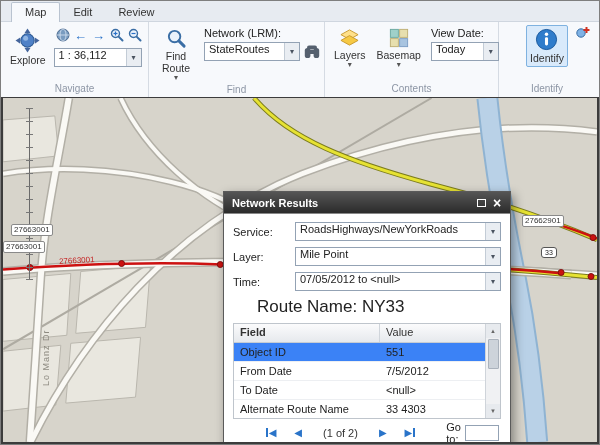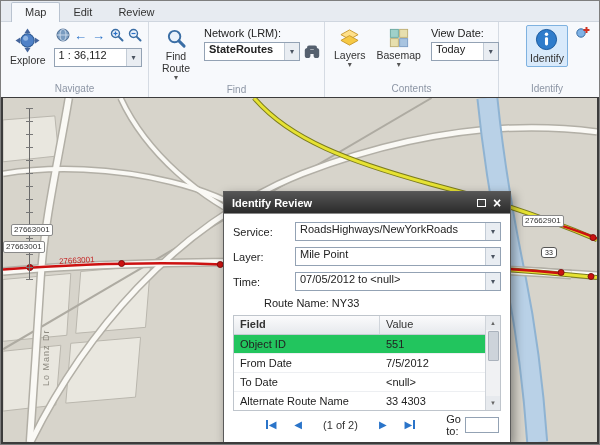--- a/index.html
+++ b/index.html
@@ -49,28 +49,28 @@
   .panel { position:absolute; left:220px; top:93px; width:288px; background:#f2f3f5; border:1px solid #5a5a5a; box-shadow:3px 4px 10px rgba(0,0,0,0.4); }
   .ptitle { height:21px; background:linear-gradient(#555,#2b2b2b); color:#fff; display:flex; align-items:center; padding:0 5px 0 8px; font-weight:bold; font-size:11px; }
   .ptitle .sp { flex:1; }
   .tbtn { width:16px; height:14px; display:flex; align-items:center; justify-content:center; color:#fff; }
   .icon-max { width:9px; height:8px; border:1px solid #fff; display:inline-block; }
   .icon-close::before { content:"×"; font-size:14px; font-weight:bold; line-height:12px; }
   .pbody { background:#fff; border-top:1px solid #888; padding:8px 9px 5px; }
   .frow { display:flex; align-items:center; margin-bottom:6px; }
   .flabel { width:62px; font-size:11px; color:#222; }
   .frow .combo { flex:1; height:19px; }
-  .routename { font-size:11px; margin:2px 7px 6px;padding-left:24px; }
+  .routename { font-size:17px; margin:2px 0 6px;padding-left:24px; }
   .table { border:1px solid #bfc5cc; display:flex; height:96px; }
   .tmain { flex:1; overflow:hidden; }
   .thead { display:flex; height:19px; background:linear-gradient(#fbfbfc,#e6e9ed); border-bottom:1px solid #c6ccd3; font-size:11px; color:#333; }
   .th { padding:2px 6px; }
   .th.f { width:146px; border-right:1px solid #d0d5db;font-weight:bold; }
   .trow { display:flex; height:19px; font-size:11px; border-bottom:1px solid #edeff2; align-items:center; }
-  .trow.sel { background:#22c55e; }
+  .trow.sel { background:#3b82f6; }
   .tc { padding:0 6px; white-space:nowrap; overflow:hidden; }
   .tc.f { width:146px; }
   .tscroll { width:15px; background:#f0f1f3; border-left:1px solid #cfd4da; display:flex; flex-direction:column; align-items:center; }
   .sarr { height:14px; width:100%; display:flex; align-items:center; justify-content:center; font-size:6px; color:#666; background:#e7eaee; }
   .sarr.up::before { content:"▲"; } .sarr.dn::before { content:"▼"; }
   .sthumb { width:11px; height:30px; background:#cdd3da; border:1px solid #aab2bc; border-radius:1px; margin-top:1px; }
   .sfill { flex:1; }
   .pfoot { display:grid; grid-template-columns:1fr auto 1fr; align-items:center; height:24px; margin-top:2px; }
   .pgroup { display:flex; align-items:flex-start; gap:18px; justify-self:center; }
   .pg { font-size:10px; color:#2a74c9; display:flex; align-items:center; gap:1px; }
@@ -152,21 +152,21 @@
           <svg width="21" height="21" viewBox="0 0 22 22">
             <circle cx="9" cy="9" r="6" fill="#eaf2fb" stroke="#3a6ea5" stroke-width="2"></circle>
             <line x1="13.5" y1="13.5" x2="19" y2="19" stroke="#3a6ea5" stroke-width="3" stroke-linecap="round"></line>
           </svg>
           <span style="width:36px;">Find Route</span>
           <span class="drop"></span>
         </div>
         <div class="fieldcol">
           <span class="lbl">Network (LRM):</span>
           <div class="fieldrow">
-            <div class="combo" style="width:96px;font-weight:bold;">
+            <div class="combo" style="width:96px;">
               <span class="combo-val">StateRoutes</span>
               <span class="combo-btn"></span>
             </div>
             <div class="sbtn">
               <svg width="16" height="14" viewBox="0 0 16 14">
                 <rect x="3" y="0.5" width="10" height="4" rx="2" fill="#55606e"></rect>
                 <rect x="0.8" y="3" width="5.6" height="10" rx="2.6" fill="#55606e"></rect>
                 <rect x="9.6" y="3" width="5.6" height="10" rx="2.6" fill="#55606e"></rect>
                 <rect x="6" y="5" width="4" height="4" fill="#55606e"></rect>
               </svg>
@@ -304,21 +304,21 @@
 
     <div class="badge" style="left:8px; top:126px;">27663001</div>
     <div class="badge" style="left:0px; top:143px;">27663001</div>
     <div class="badge" style="left:519px; top:117px;">27662901</div>
     <div class="redlabel" style="left:56px; top:158px;">27663001</div>
     <div class="street" style="left:38px; top:288px;">Lo Manz Dr</div>
     <div class="shield" style="left:538px; top:149px;">33</div>
 
     <div class="panel">
       <div class="ptitle">
-        <span>Identify Review</span>
+        <span>Network Results</span>
         <span class="sp"></span>
         <span class="tbtn">
             <span class="icon-max"></span>
           </span>
         <span class="tbtn icon-close"></span>
       </div>
       <div class="pbody">
         <div class="frow">
           <span class="flabel">Service:</span>
           <div class="combo">

